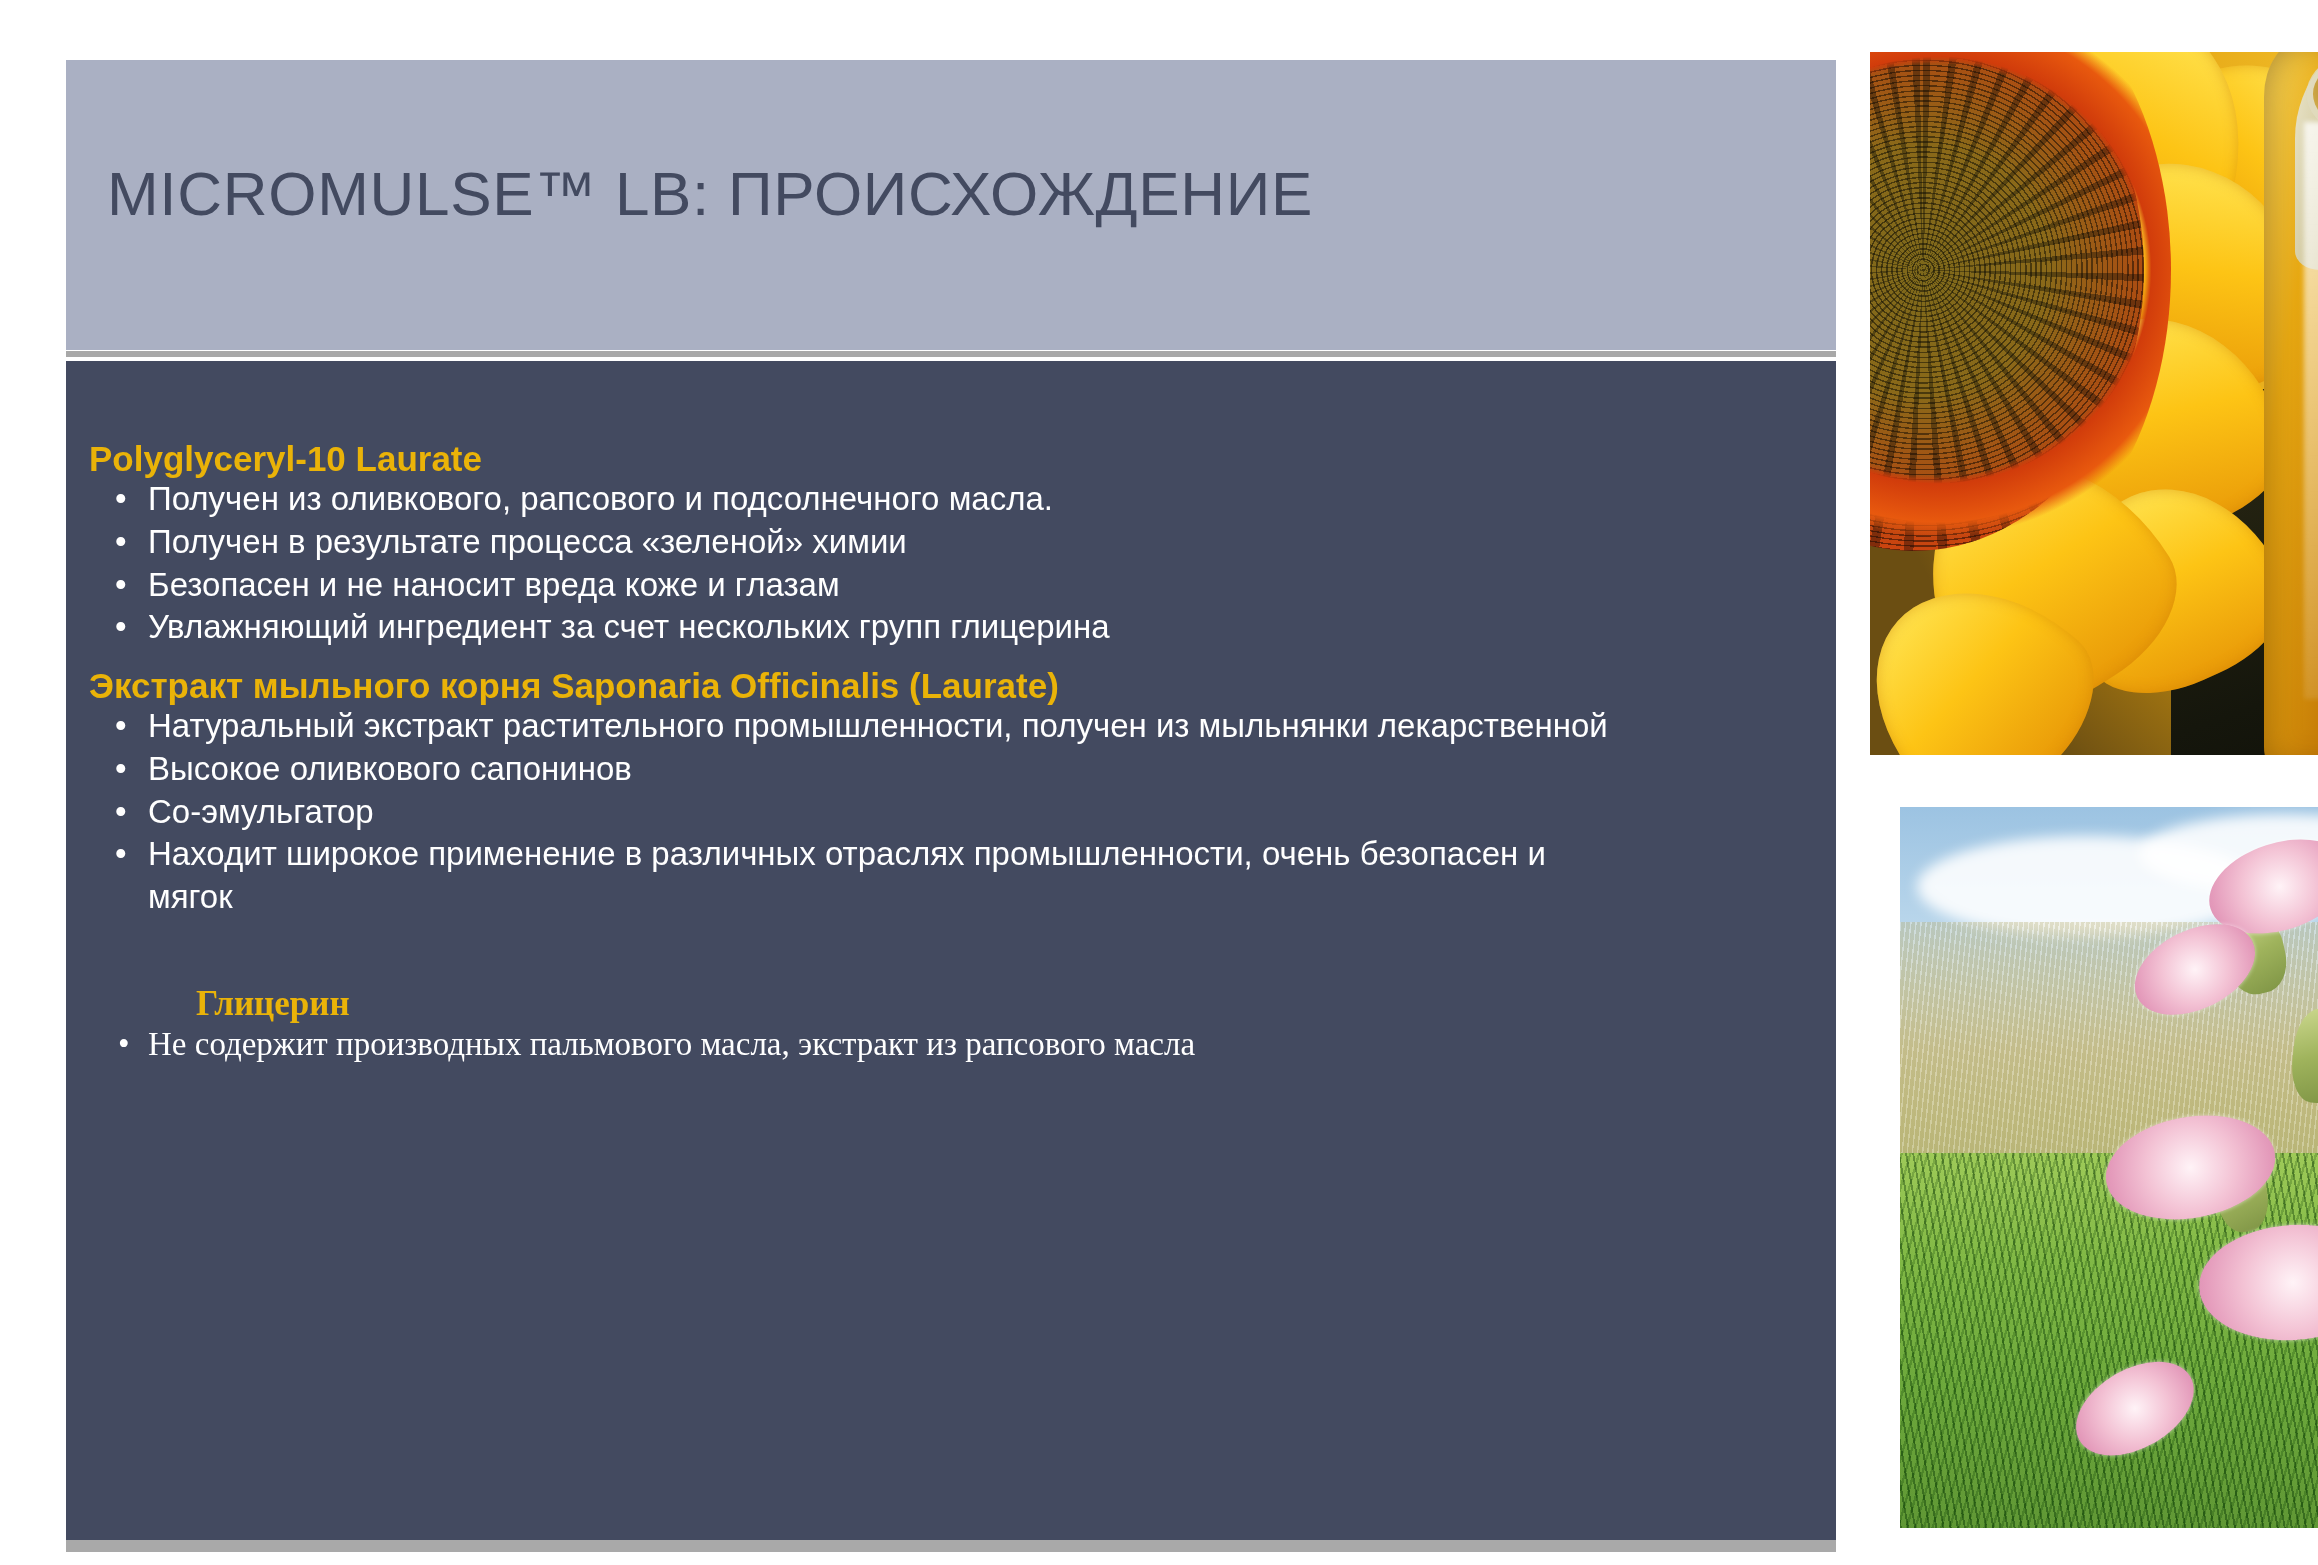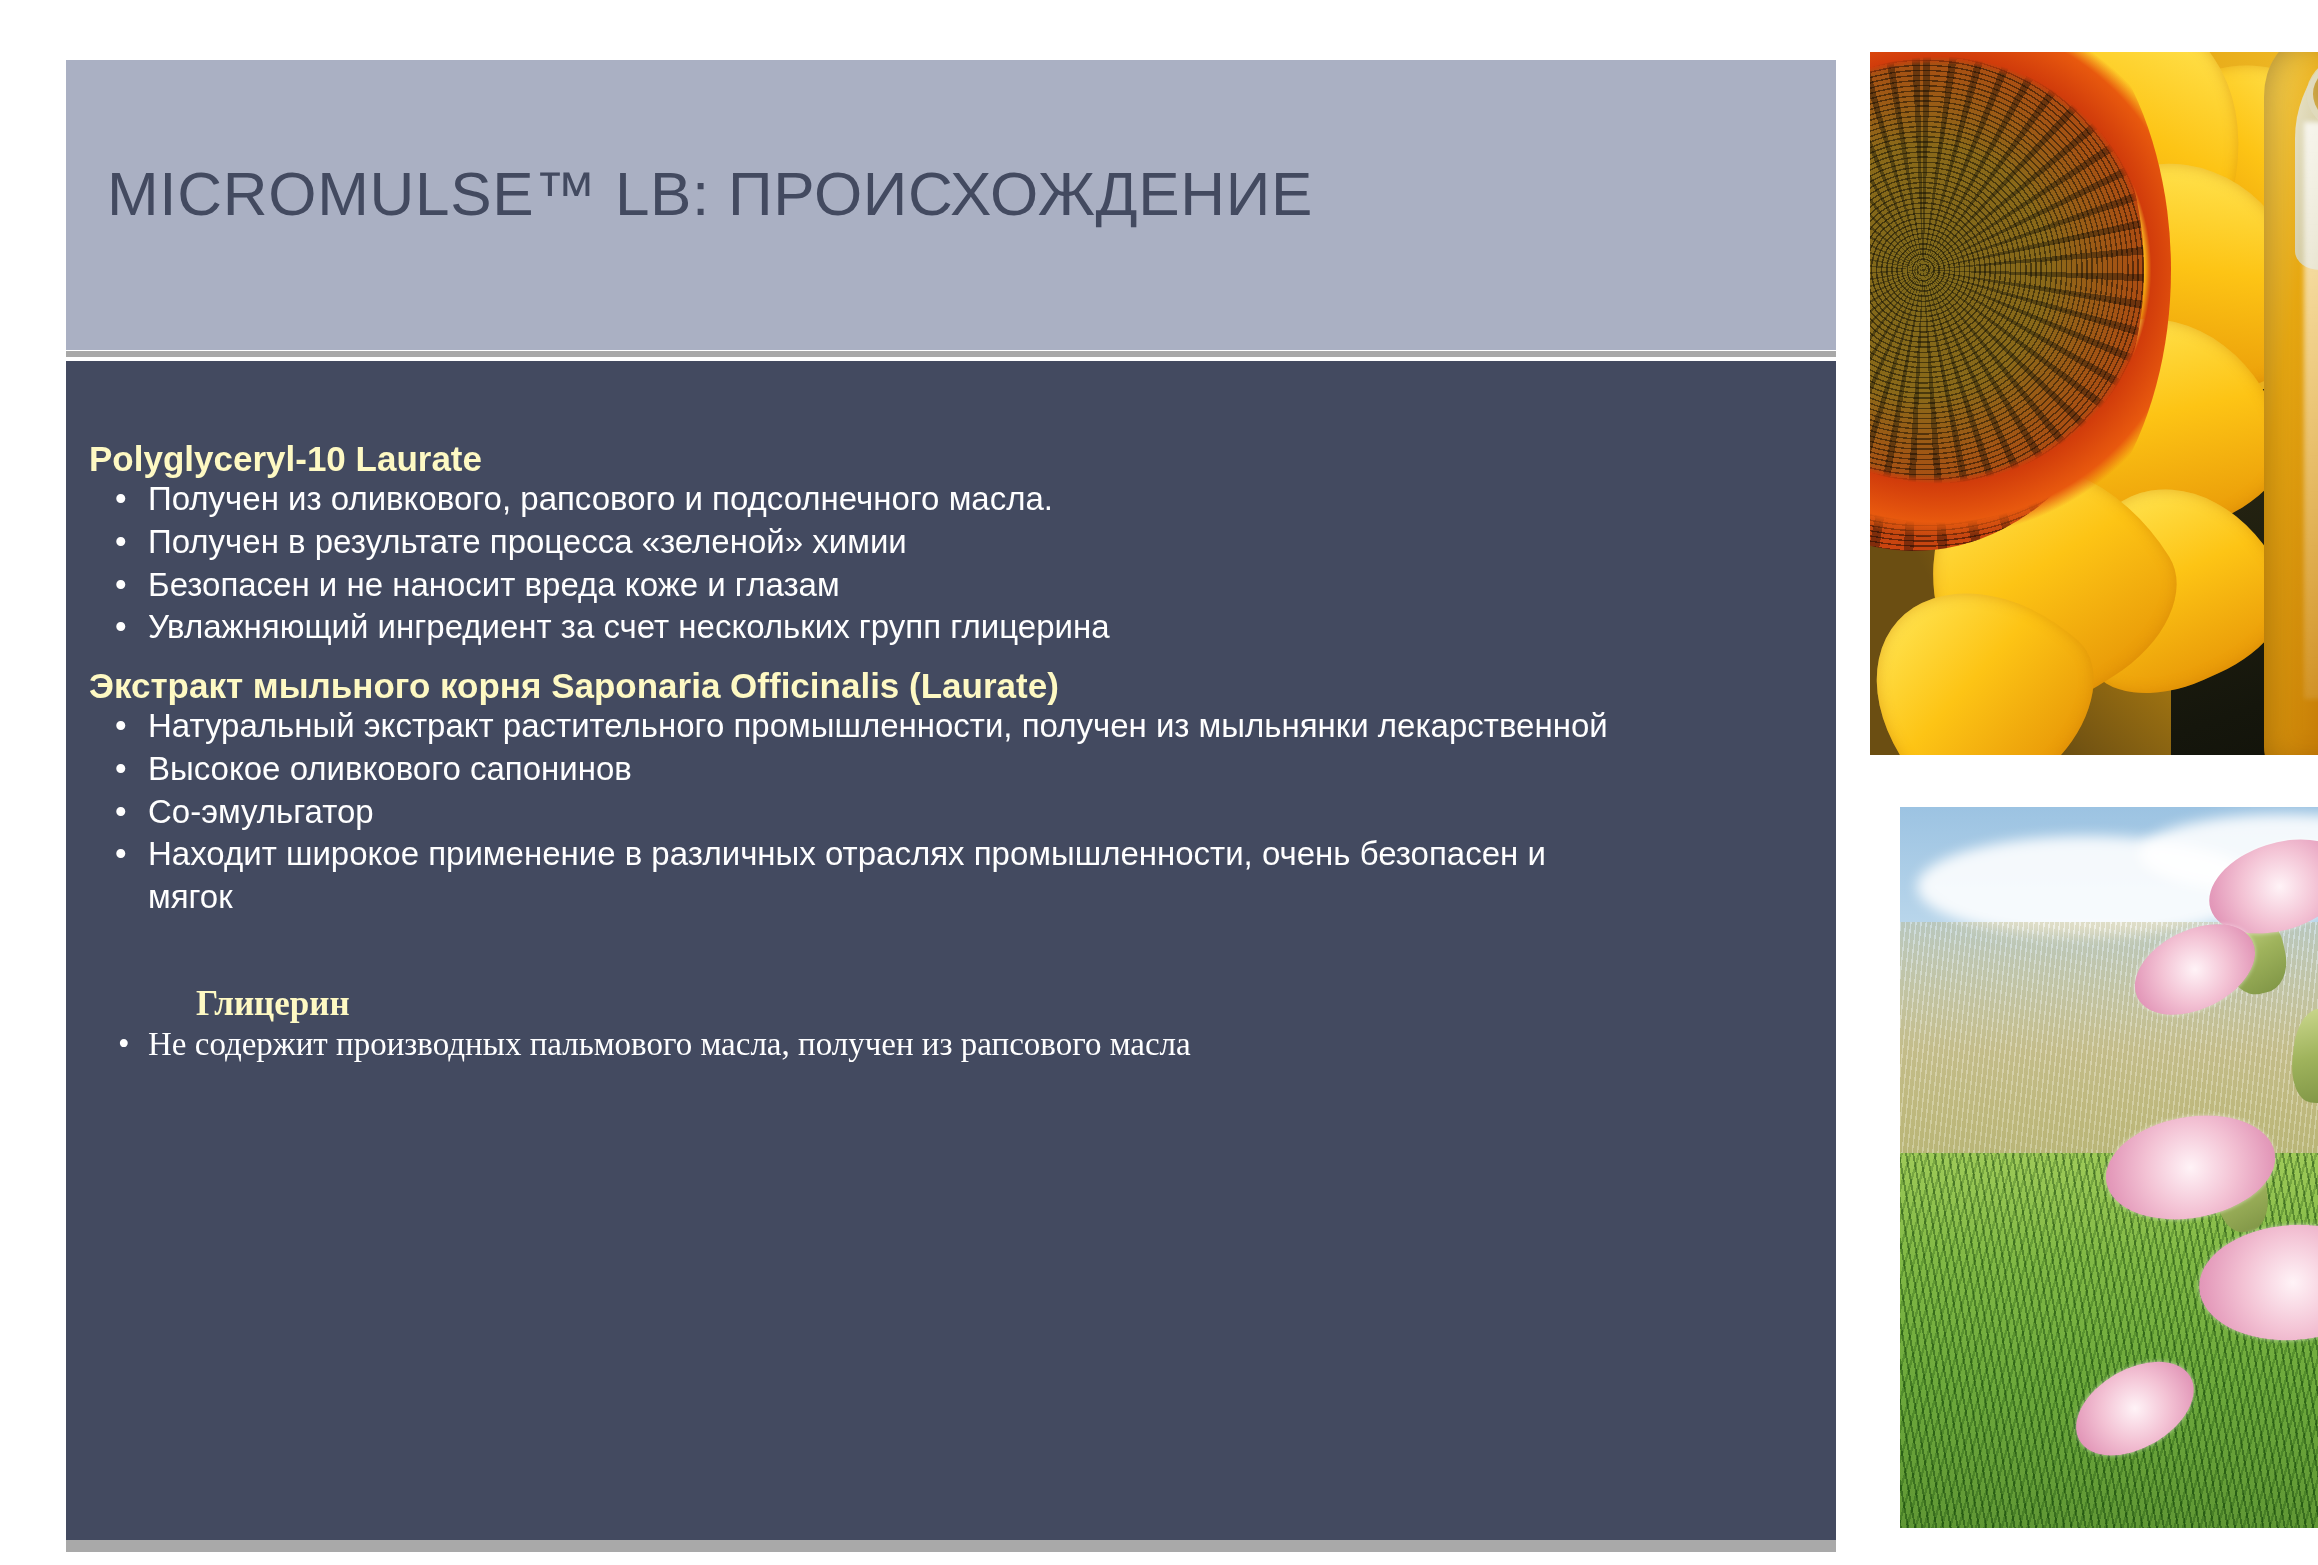--- a/index.html
+++ b/index.html
@@ -34,21 +34,21 @@
   }
 
   .content{
     position:absolute;left:0;top:0;width:100%;height:100%;
     padding:0;
   }
 
   .group{position:relative;}
 
   .group-heading{
-    color:#fef9c3;font-size:35px;font-weight:bold;
+    color:#eab308;font-size:35px;font-weight:bold;
     line-height:1.08;white-space:nowrap;
   }
 
   .bullets{list-style:none;margin:0;padding:0;}
 
   .bullet-row{
     position:relative;
     display:flex;align-items:flex-start;
     color:#ffffff;font-size:33px;font-weight:300;
     line-height:1.30;
@@ -220,21 +220,21 @@
           <span class="bullet-text">Находит широкое применение в различных отраслях промышленности, очень безопасен и мягок</span>
         </li>
       </ul>
     </div>
 
     <div class="group" id="group-glycerin">
       <div class="group-heading">Глицерин</div>
       <ul class="bullets">
         <li class="bullet-row tight">
           <span class="bullet-dot">•</span>
-          <span class="bullet-text">Не содержит производных пальмового масла, получен из рапсового масла</span>
+          <span class="bullet-text">Не содержит производных пальмового масла, экстракт из рапсового масла</span>
         </li>
       </ul>
     </div>
 
   </div>
 </div>
 <div id="body-panel-shadow"></div>
 
 <div id="photo-sunflower-oil">
   <div class="sun-sky"></div>

